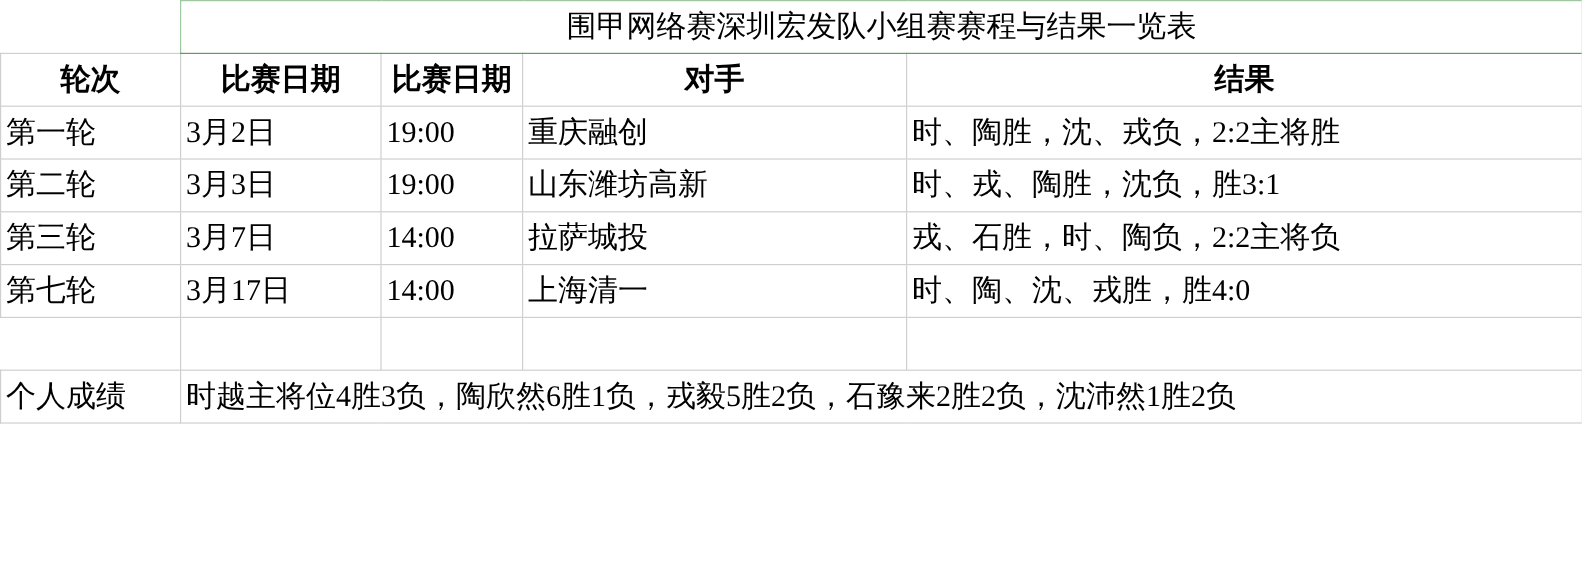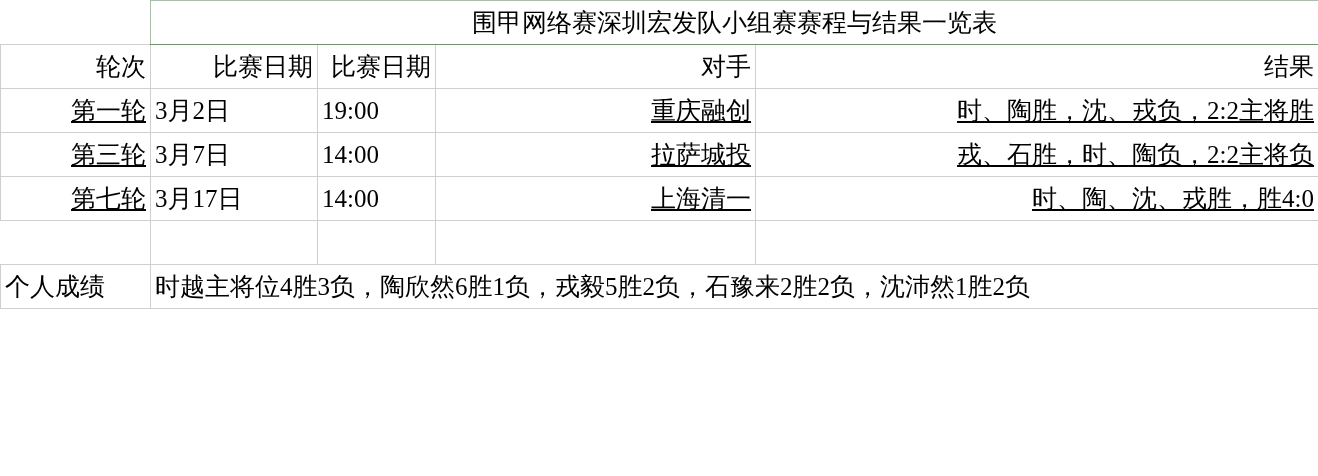--- a/index.html
+++ b/index.html
@@ -43,22 +43,22 @@
 
   .blank-left   { border: none !important; }
   .title-cell {
     text-align: center;
     font-size: 26px;
     border-left: 1px solid #9fc79f !important;
     border-right: 1px solid #9fc79f !important;
     border-top: 1px solid #9fc79f !important;
     border-bottom: 1px solid #5c9e5c !important;
   }
-  .hdr { text-align: right; }
-  .left { text-align: right; text-decoration: underline; }
+  .hdr { text-align: center; font-weight: bold; }
+  .left { text-align: left; }
   .right { text-align: left; padding-right: 8px; }
   .empty-row td { border: 1px solid #cfcfcf; }
   .no-border { border: none !important; }
   .summary-label { text-align: left; }
   .summary-text { text-align: left; padding-left: 6px; }
 </style>
 </head>
 <body>
 
 <div id="sheet">
@@ -84,20 +84,27 @@
       </tr>
 
       <tr>
         <td class="left">第一轮</td>
         <td class="right">3月2日</td>
         <td class="right">19:00</td>
         <td class="left">重庆融创</td>
         <td class="left">时、陶胜，沈、戎负，2:2主将胜</td>
       </tr>
       <tr>
+        <td class="left">第二轮</td>
+        <td class="right">3月3日</td>
+        <td class="right">19:00</td>
+        <td class="left">山东潍坊高新</td>
+        <td class="left">时、戎、陶胜，沈负，胜3:1</td>
+      </tr>
+      <tr>
         <td class="left">第三轮</td>
         <td class="right">3月7日</td>
         <td class="right">14:00</td>
         <td class="left">拉萨城投</td>
         <td class="left">戎、石胜，时、陶负，2:2主将负</td>
       </tr>
       <tr>
         <td class="left">第七轮</td>
         <td class="right">3月17日</td>
         <td class="right">14:00</td>

